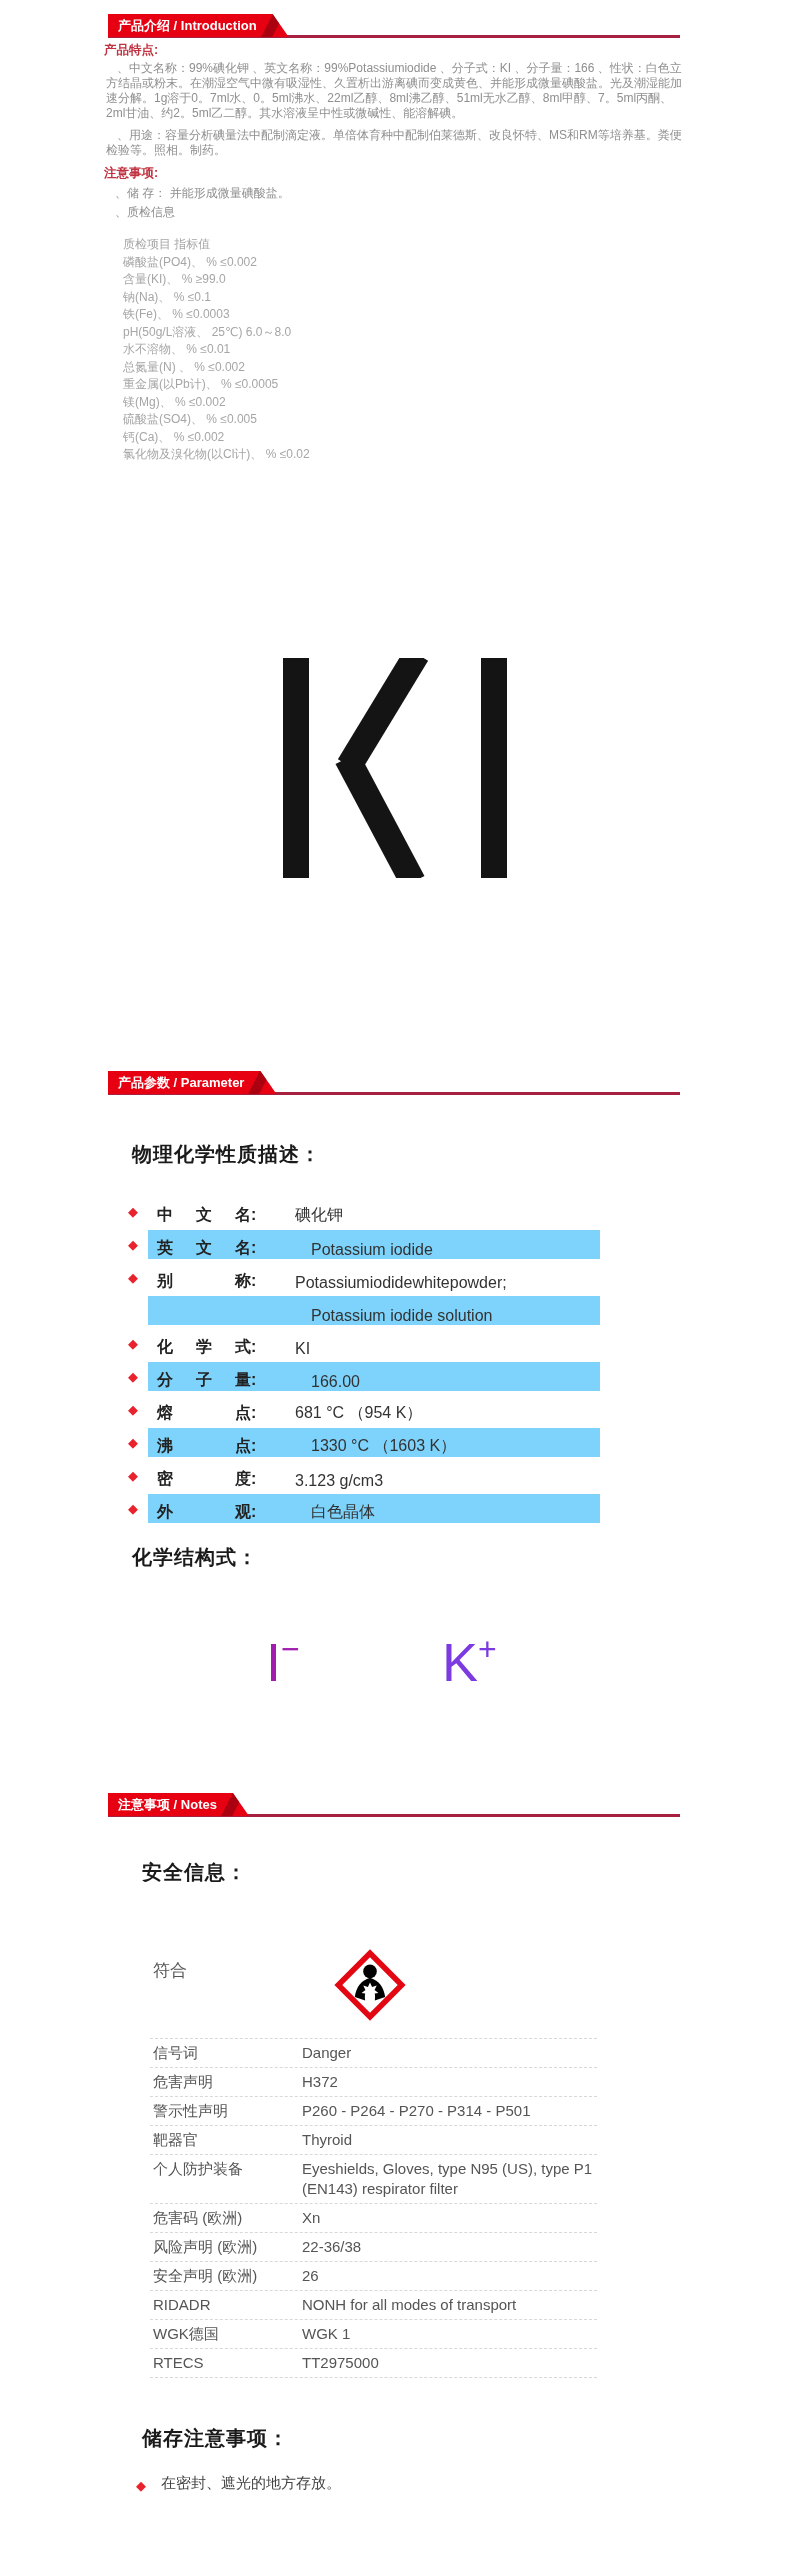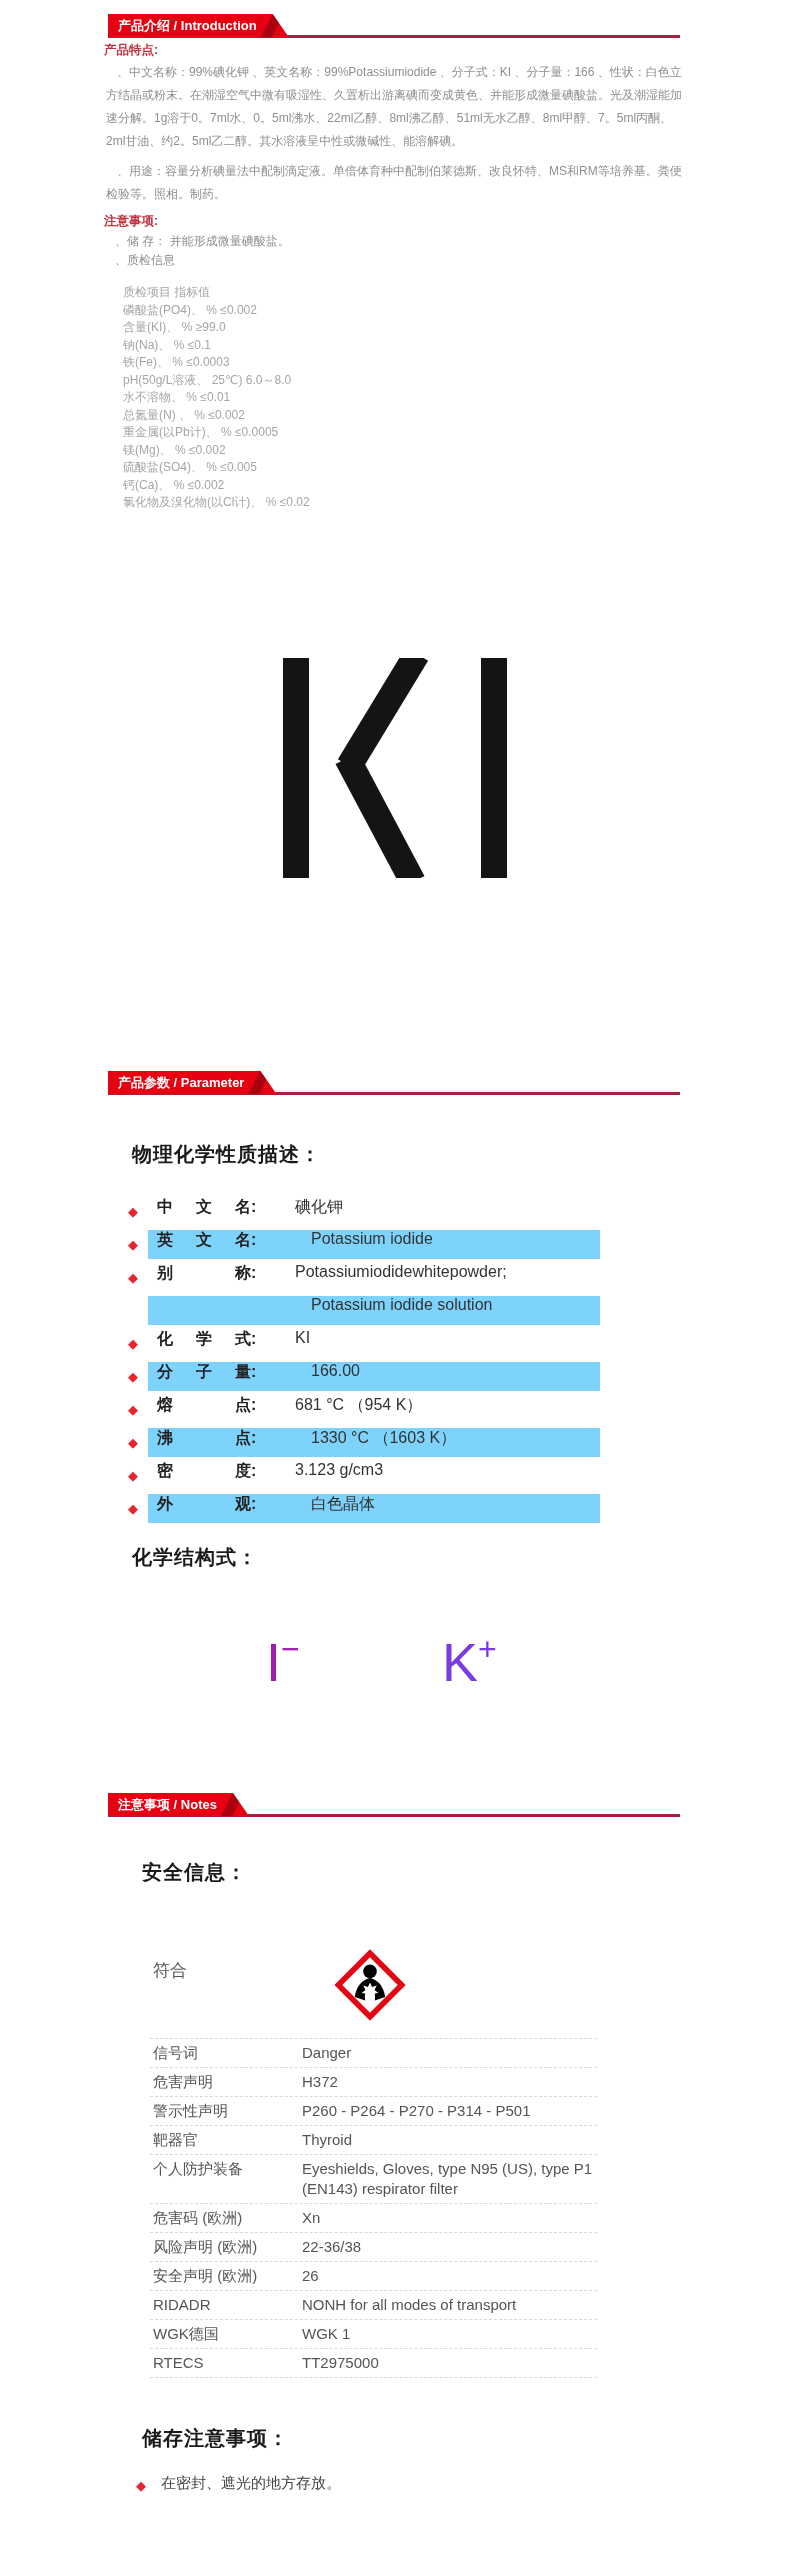--- a/index.html
+++ b/index.html
@@ -16,34 +16,34 @@
     clip-path:polygon(0 0, calc(100% - 16px) 0, 100% 100%, 0 100%);
   }
   .banner-tab .fold {
     position:absolute; top:0; bottom:0; right:11px; width:11px;
     background:rgba(110,0,12,.5); transform:skewX(-27deg);
   }
   .banner-tab .tab-text { position:relative; z-index:2; }
   
   .intro-body { position:absolute; left:104px; top:42px; width:580px; }
   .intro-h { color:#c13240; font-size:12.5px; font-weight:bold; line-height:16px; margin:0 0 3px 0; }
-  .intro-p { color:#8f8f8f; font-size:12px; line-height:23px; margin:0 0 7px 2px; text-indent:11px; }
+  .intro-p { color:#8f8f8f; font-size:12px; line-height:15px; margin:0 0 7px 2px; text-indent:11px; }
   .intro-lines { margin:0 0 7px 0; }
   .intro-line { color:#8f8f8f; font-size:12px; line-height:19px; padding-left:11px; }
   .qc { margin-top:14px; padding-left:19px; color:#a6a6a6; font-size:12px; line-height:17.5px; }
   .qc-line { white-space:nowrap; }
   
   .ki-wrap { position:absolute; left:283px; top:658px; width:225px; height:220px; }
   
   .param-body { position:absolute; left:94px; top:1140px; width:580px; }
   .sec-h { color:#1a1a1a; font-size:20px; font-weight:bold; line-height:28px; margin:0 0 0 38px; letter-spacing:1px; }
   .prop-table { margin-top:27px; }
   .prop-row { position:relative; height:33px; }
   .prop-diamond { position:absolute; left:34px; top:0; line-height:33px; color:#e8232e; font-size:13px; }
-  .prop-inner { position:absolute; left:54px; top:2px; bottom:2px; width:452px; display:flex; align-items:flex-start; }
+  .prop-inner { position:absolute; left:54px; top:2px; bottom:2px; width:452px; display:flex; align-items:flex-end; }
   .prop-row.alt .prop-inner { background:#7dd3fc;gap:16px; }
   .prop-label { width:147px; padding-left:9px; box-sizing:border-box; font-weight:bold; color:#222; font-size:16px; white-space:nowrap; }
   .prop-label .jl { display:inline-block; width:94px; text-align:justify; text-align-last:justify; }
   .prop-value { color:#333; font-size:16px; white-space:nowrap; }
   .structure-h { margin-top:18px; }
   .ions { position:relative; margin-top:50px; height:75px; }
   .ion { position:absolute; top:0; font-size:54px; line-height:60px; }
   .ion sup { font-size:32px; position:relative; top:-2px; }
   .ion-iodide { left:172px; }
   .ion-potassium { left:348px; }

